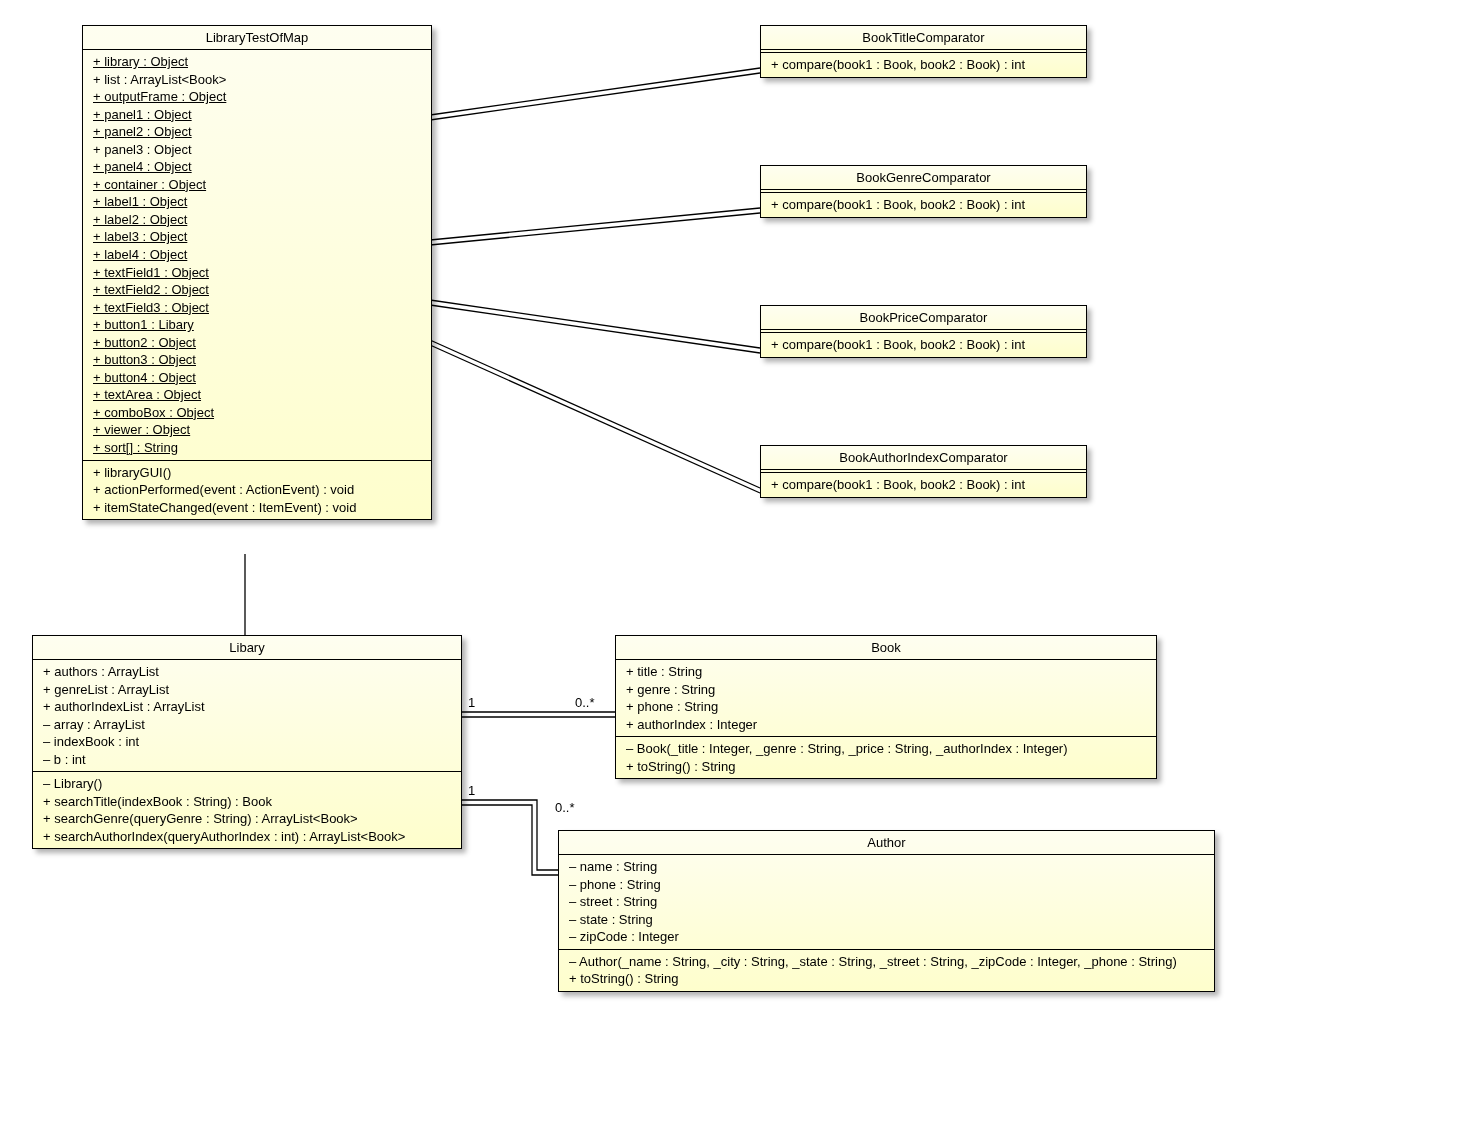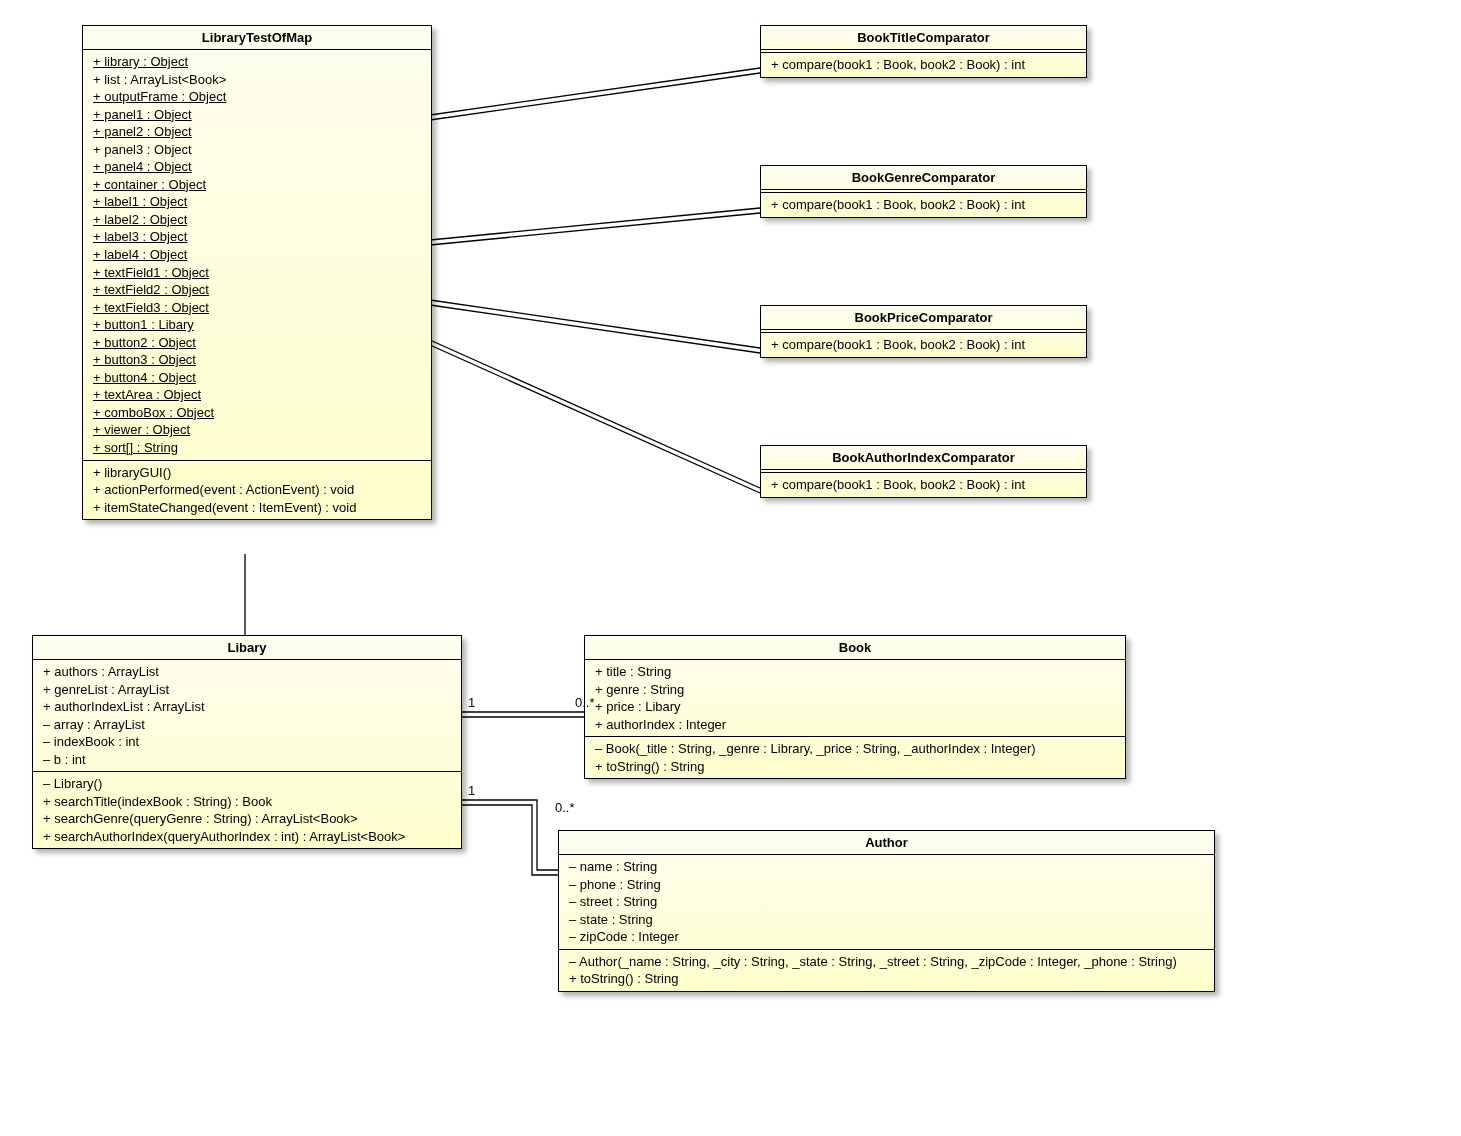--- a/index.html
+++ b/index.html
@@ -1,18 +1,18 @@
 <!DOCTYPE html>
 <html><head>
 <meta charset="utf-8">
 <style>
 body{margin:0;padding:0;font-family:Arial,sans-serif;font-size:13px;background:#fff}
 .canvas{position:relative;width:1461px;height:1136px}
 .box{position:absolute;border:1.5px solid #000;background:linear-gradient(180deg,#fefef0 0%,#fefecc 100%);box-shadow:4px 4px 5px rgba(0,0,0,0.3)}
-.box-title{font-weight:bold;text-align:center;padding:4px 10px;border-bottom:1.5px solid #000}
+.box-title{font-weight:normal;text-align:center;padding:4px 10px;border-bottom:1.5px solid #000}
 .box-section{padding:3px 10px;border-bottom:1.5px solid #000}
 .box-section:last-child{border-bottom:none}
 .row{white-space:nowrap;line-height:1.35}
 .under{text-decoration:underline}
 svg{position:absolute;left:0;top:0;pointer-events:none}
 .mlabel{position:absolute;font-size:13px}
 </style>
 </head>
 <body>
 
@@ -110,30 +110,30 @@
         <div class="row">– b : int</div>
       </div>
   <div class="box-section" id="lib-ops">
         <div class="row">– Library()</div>
         <div class="row">+ searchTitle(indexBook : String) : Book</div>
         <div class="row">+ searchGenre(queryGenre : String) : ArrayList&lt;Book&gt;</div>
         <div class="row">+ searchAuthorIndex(queryAuthorIndex : int) : ArrayList&lt;Book&gt;</div>
       </div>
 </div>
 
-<div class="box" style="left:584px;top:635px;width:540px">
+<div class="box" style="left:615px;top:635px;width:540px">
   <div class="box-title">Book</div>
   <div class="box-section" id="book-attrs">
         <div class="row">+ title : String</div>
         <div class="row">+ genre : String</div>
-        <div class="row">+ price : Libary</div>
+        <div class="row">+ phone : String</div>
         <div class="row">+ authorIndex : Integer</div>
       </div>
   <div class="box-section" id="book-ops">
-        <div class="row">– Book(_title : String, _genre : Library, _price : String, _authorIndex : Integer)</div>
+        <div class="row">– Book(_title : Integer, _genre : String, _price : String, _authorIndex : Integer)</div>
         <div class="row">+ toString() : String</div>
       </div>
 </div>
 
 <div class="box" style="left:558px;top:830px;width:655px">
   <div class="box-title">Author</div>
   <div class="box-section" id="auth-attrs">
         <div class="row">– name : String</div>
         <div class="row">– phone : String</div>
         <div class="row">– street : String</div>

